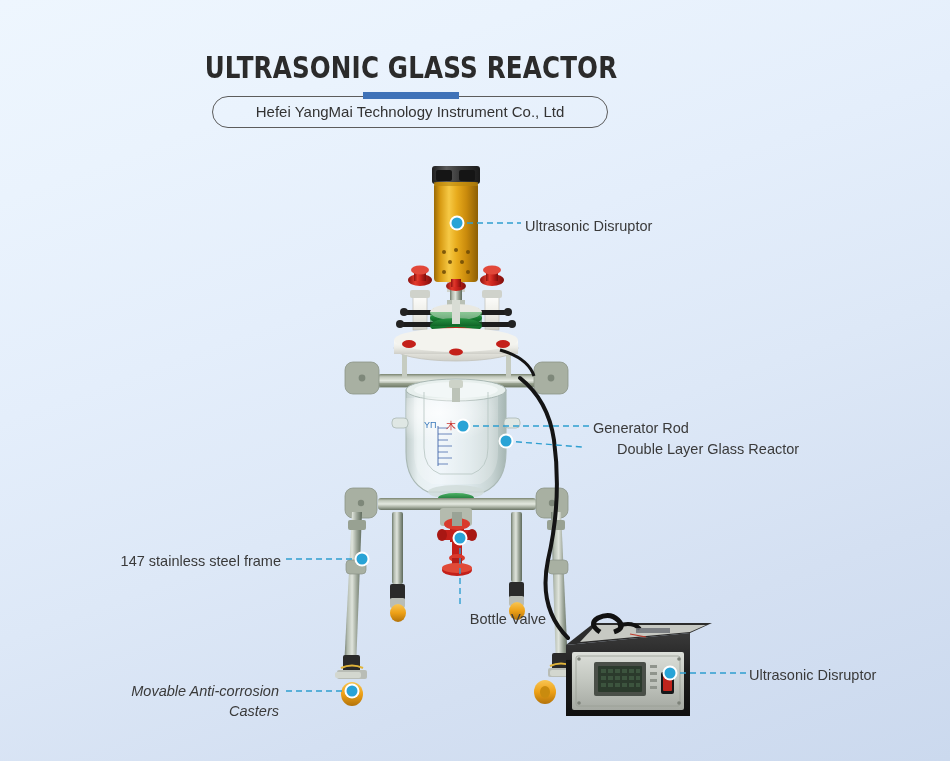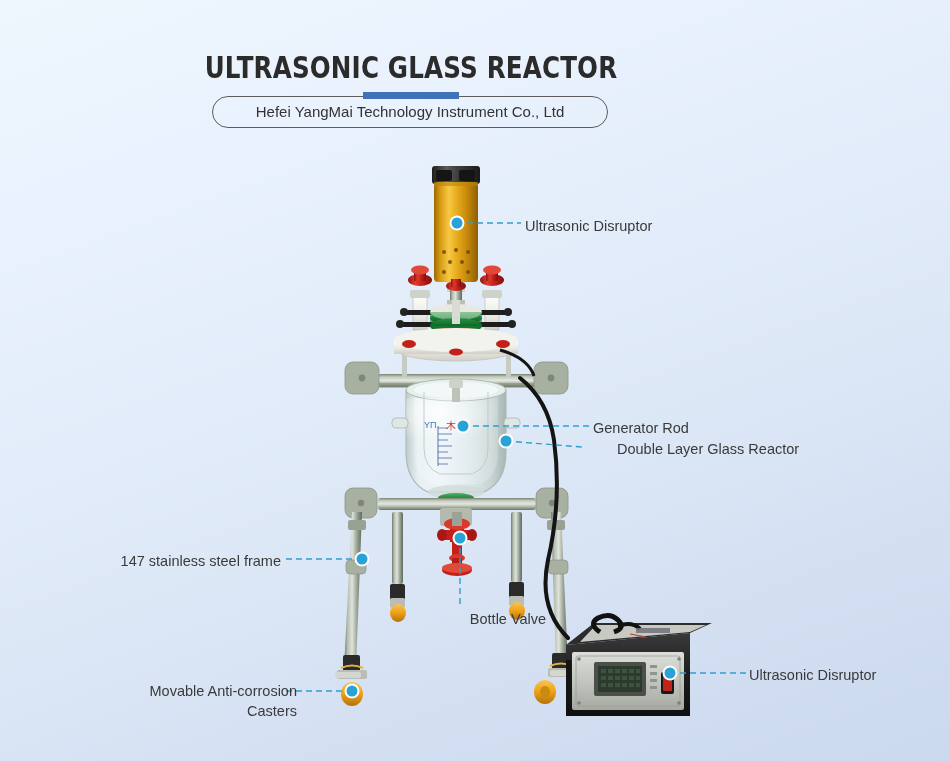--- a/index.html
+++ b/index.html
@@ -465,18 +465,18 @@
         <circle cx="460" cy="538" r="5.5" fill="#29a3d6"></circle>
       </g>
   </svg>
 
   <div id="callout-labels">
       <div class="callout-label right" style="color: rgb(58, 58, 58); left: 525px; top: 216px;">Ultrasonic Disruptor</div>
       <div class="callout-label right" style="color: rgb(58, 58, 58); left: 593px; top: 418px;">Generator Rod</div>
       <div class="callout-label right" style="color: rgb(58, 58, 58); left: 585px; top: 439px; margin-left: 32px;">Double Layer Glass Reactor</div>
       <div class="callout-label right" style="color: rgb(58, 58, 58); left: 749px; top: 665px;">Ultrasonic Disruptor</div>
       <div class="callout-label left" style="color: rgb(58, 58, 58); right: 669px; top: 551px;">147 stainless steel frame</div>
-      <div class="callout-label left" style="color: rgb(58, 58, 58); right: 653px; top: 681px;">Movable Anti-corrosion
+      <div class="callout-label left" style="color: rgb(58, 58, 58); right: 671px; top: 681px; font-style: italic;">Movable Anti-corrosion
 Casters</div>
       <div class="callout-label center" style="color: rgb(58, 58, 58); left: 0px; width: 920px; top: 609px;">Bottle Valve</div>
     </div>
 
 </div>
 
 </body></html>

